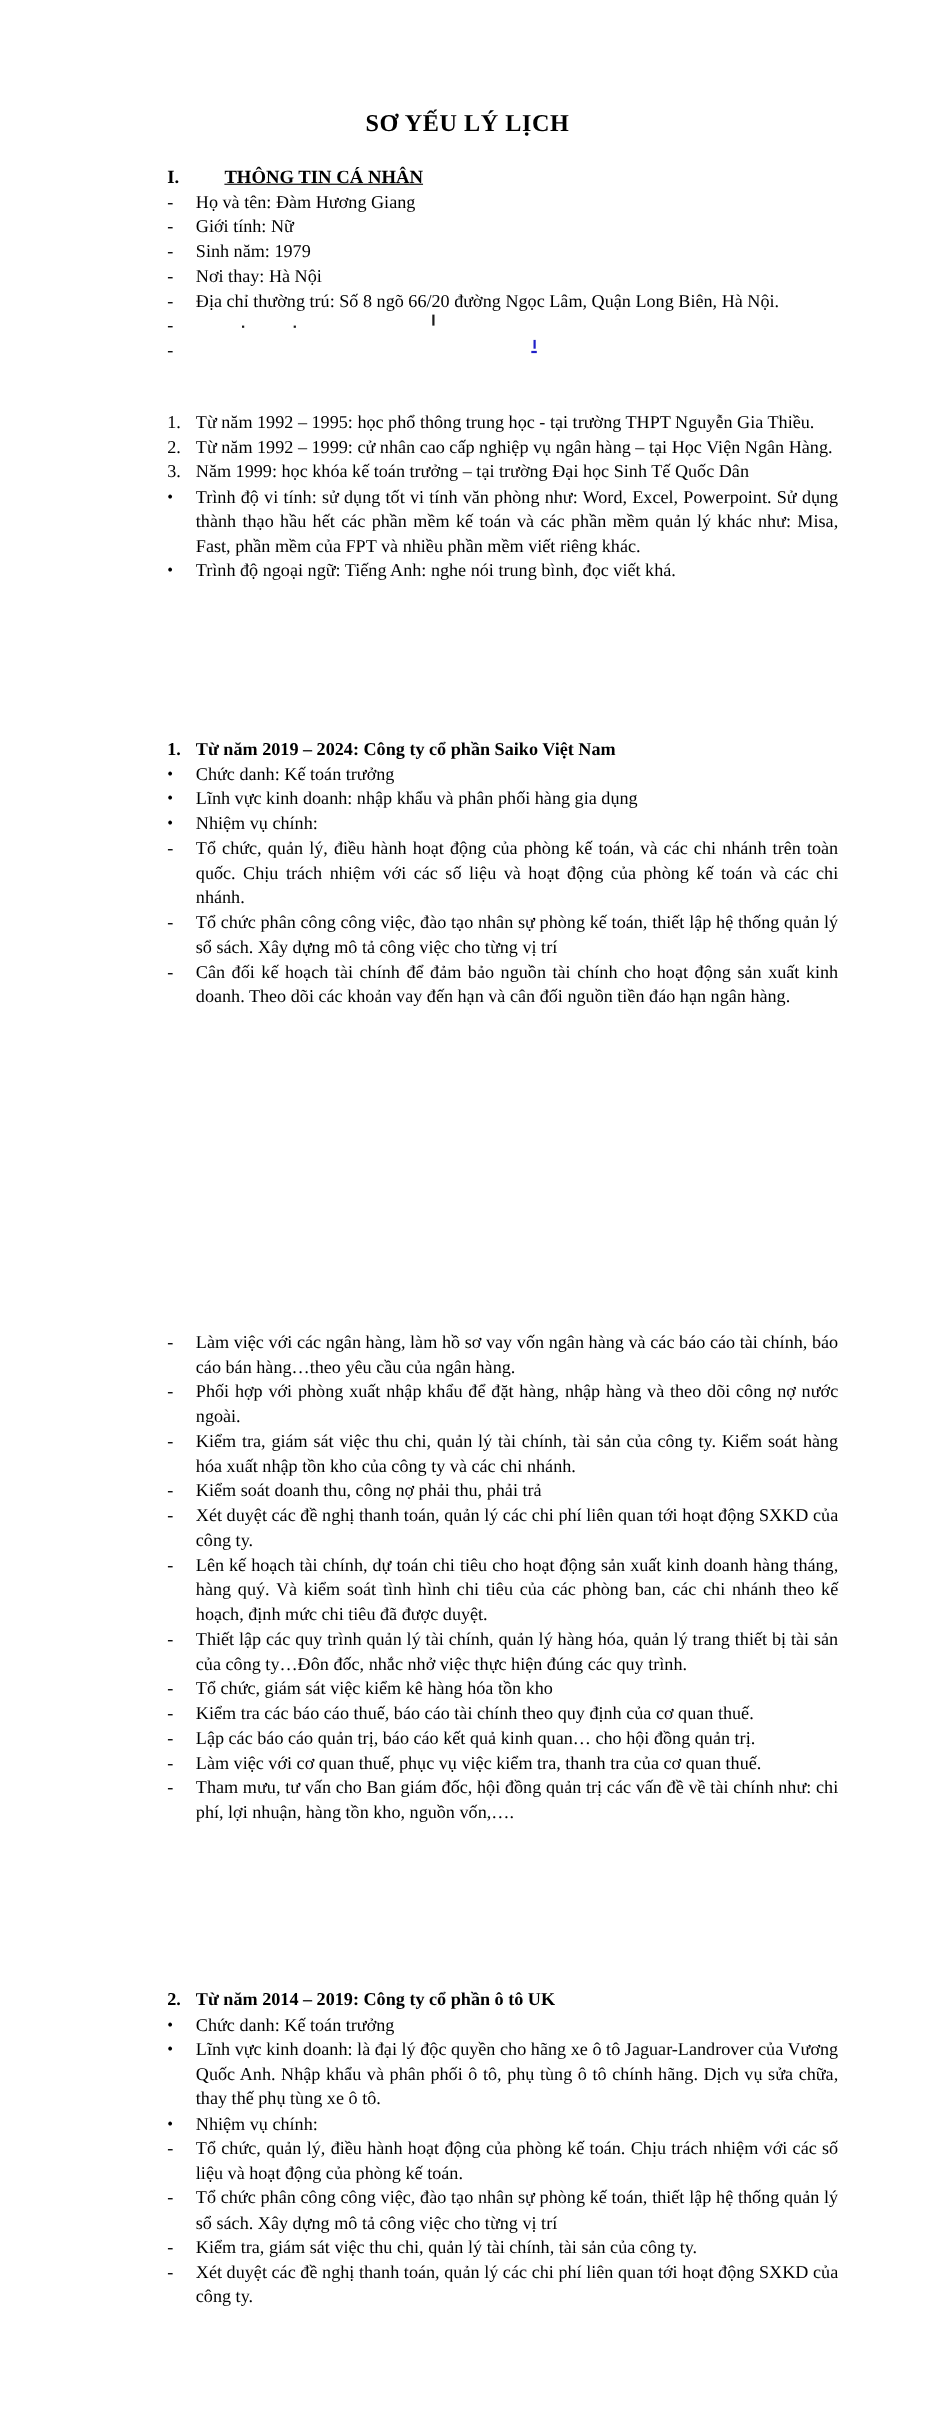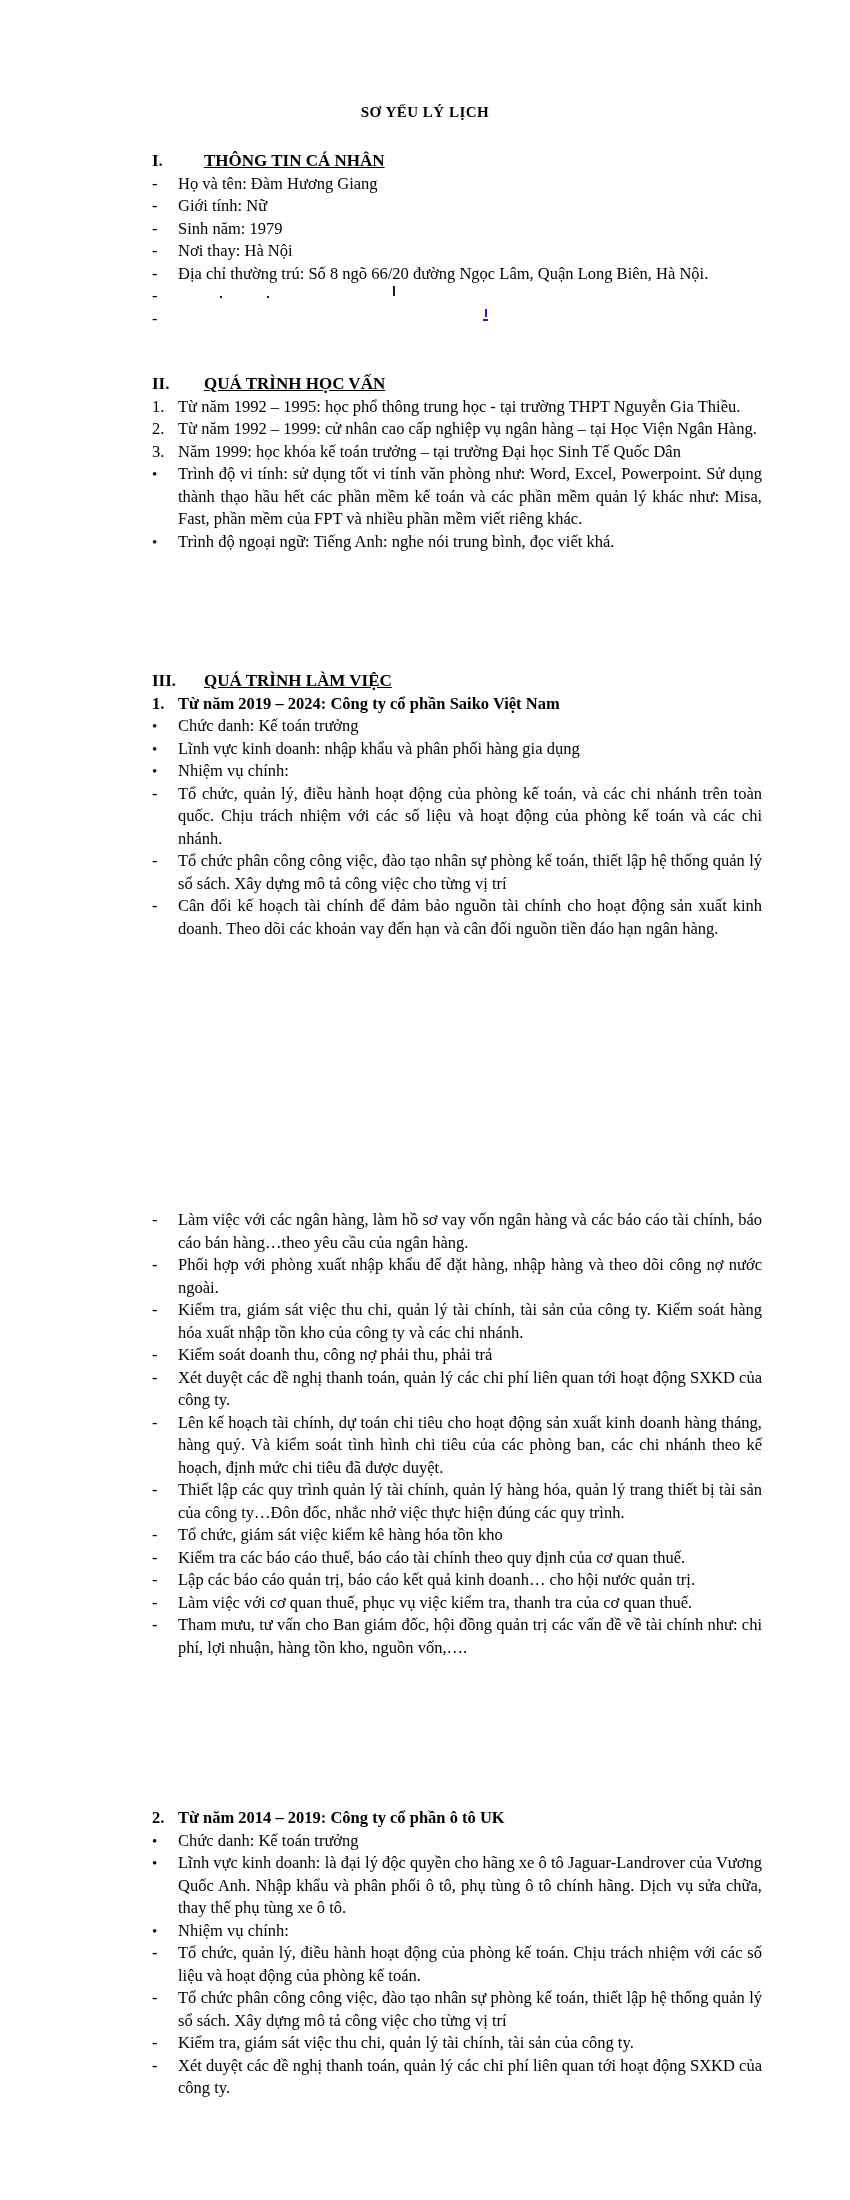--- a/index.html
+++ b/index.html
@@ -4,21 +4,21 @@
 <style>
   html,body{margin:0;padding:0;}
   body{
     width:850px;height:2200px;background:#ffffff;color:#000000;
     font-family:"Liberation Serif","DejaVu Serif",serif;
     font-size:16.5px;line-height:22.5px;
     position:relative;overflow:hidden;
   }
   .abs{position:absolute;left:152px;width:610px;}
   .title-wrap{position:absolute;left:0;top:99px;width:850px;text-align:center;}
-  .doc-title{font-weight:bold;font-size:15px;line-height:26px;letter-spacing:0.5px;}
+  .doc-title{font-weight:bold;font-size:22px;line-height:26px;letter-spacing:0.5px;}
   .sec-head{display:flex;font-weight:bold;font-size:17px;}
   .sec-head .num{flex:0 0 52px;}
   .sec-head .ht{flex:1;text-decoration:underline;}
   .row{display:flex;}
   .mk{flex:0 0 26px;}
   .tx{flex:1;text-align:justify;}
   .bold{font-weight:bold;}
   .bullet-mk{font-size:15px;}
   .artifacts{position:relative;}
   .dot{position:absolute;width:2px;height:2px;background:#1a1a1a;}
@@ -69,24 +69,20 @@
   <div class="row">
     <span class="mk">-</span>
     <span class="tx artifacts">
       <span class="bluebar" style="left:307px;top:1px;"></span>
       <span class="blueline" style="left:305px;top:11px;"></span>
     </span>
   </div>
 </div>
 
 <div class="abs" style="top:373px;">
-  <div class="sec-head">
-    <span class="num">II.</span>
-    <span class="ht">QUÁ TRÌNH HỌC VẤN</span>
-  </div>
   <div class="row">
     <span class="mk">1.</span>
     <span class="tx">Từ năm 1992 – 1995: học phổ thông trung học - tại trường THPT Nguyễn Gia Thiều.</span>
   </div>
   <div class="row">
     <span class="mk">2.</span>
     <span class="tx">Từ năm 1992 – 1999: cử nhân cao cấp nghiệp vụ ngân hàng – tại Học Viện Ngân Hàng.</span>
   </div>
   <div class="row">
     <span class="mk">3.</span>
@@ -96,24 +92,20 @@
     <span class="mk bullet-mk">•</span>
     <span class="tx">Trình độ vi tính: sử dụng tốt vi tính văn phòng như: Word, Excel, Powerpoint. Sử dụng thành thạo hầu hết các phần mềm kế toán và các phần mềm quản lý khác như: Misa, Fast, phần mềm của FPT và nhiều phần mềm viết riêng khác.</span>
   </div>
   <div class="row">
     <span class="mk bullet-mk">•</span>
     <span class="tx">Trình độ ngoại ngữ: Tiếng Anh: nghe nói trung bình, đọc viết khá.</span>
   </div>
 </div>
 
 <div class="abs" style="top:670px;">
-  <div class="sec-head">
-    <span class="num">III.</span>
-    <span class="ht">QUÁ TRÌNH LÀM VIỆC</span>
-  </div>
   <div class="row bold">
     <span class="mk">1.</span>
     <span class="tx">Từ năm 2019 – 2024: Công ty cổ phần Saiko Việt Nam</span>
   </div>
   <div class="row">
     <span class="mk bullet-mk">•</span>
     <span class="tx">Chức danh: Kế toán trưởng</span>
   </div>
   <div class="row">
     <span class="mk bullet-mk">•</span>
@@ -169,21 +161,21 @@
   <div class="row">
     <span class="mk">-</span>
     <span class="tx">Tổ chức, giám sát việc kiểm kê hàng hóa tồn kho</span>
   </div>
   <div class="row">
     <span class="mk">-</span>
     <span class="tx">Kiểm tra các báo cáo thuế, báo cáo tài chính theo quy định của cơ quan thuế.</span>
   </div>
   <div class="row">
     <span class="mk">-</span>
-    <span class="tx">Lập các báo cáo quản trị, báo cáo kết quả kinh doanh… cho hội nước quản trị.</span>
+    <span class="tx">Lập các báo cáo quản trị, báo cáo kết quả kinh quan… cho hội đồng quản trị.</span>
   </div>
   <div class="row">
     <span class="mk">-</span>
     <span class="tx">Làm việc với cơ quan thuế, phục vụ việc kiểm tra, thanh tra của cơ quan thuế.</span>
   </div>
   <div class="row">
     <span class="mk">-</span>
     <span class="tx">Tham mưu, tư vấn cho Ban giám đốc, hội đồng quản trị các vấn đề về tài chính như: chi phí, lợi nhuận, hàng tồn kho, nguồn vốn,….</span>
   </div>
 </div>

